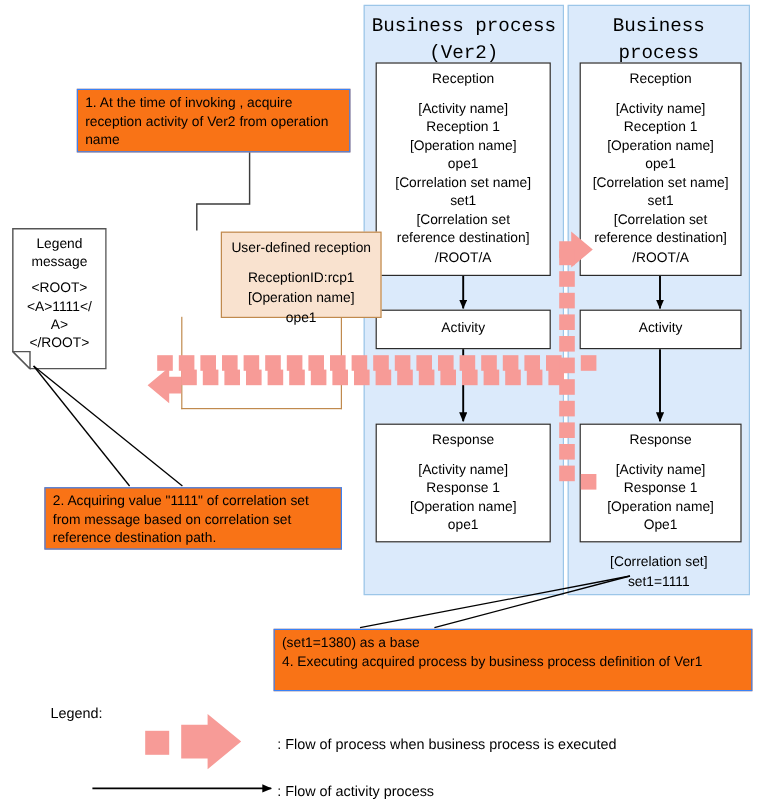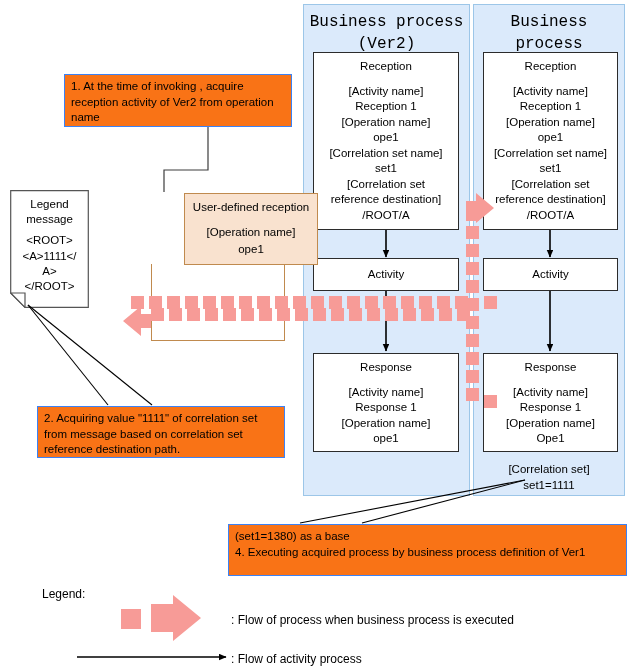--- a/index.html
+++ b/index.html
@@ -184,20 +184,21 @@
     <div>&lt;A&gt;1111&lt;/</div>
     <div>A&gt;</div>
     <div>&lt;/ROOT&gt;</div>
   </div>
 </div>
 
 <div class="abs peach-ext" style="left:151px; top:264px; width:134px; height:77px;"></div>
 <div class="abs peach" style="left:151px; top:193px; width:134px; height:72px; padding-top:5px;margin-left:33px;">
   <div>User-defined reception</div>
   <div style="height:9px"></div>
+  <div>ReceptionID:rcp1</div>
   <div>[Operation name]</div>
   <div>ope1</div>
 </div>
 
 <div class="abs callout" style="left:64px; top:74px; width:228px; height:53px;">
   <span>1. At the time of invoking , acquire reception activity of Ver2 from operation name</span>
 </div>
 
 <div class="abs callout" style="left:37px; top:406px; width:248px; height:52px;">
   <span>2. Acquiring value "1111" of correlation set from message based on correlation set reference destination path.</span>

